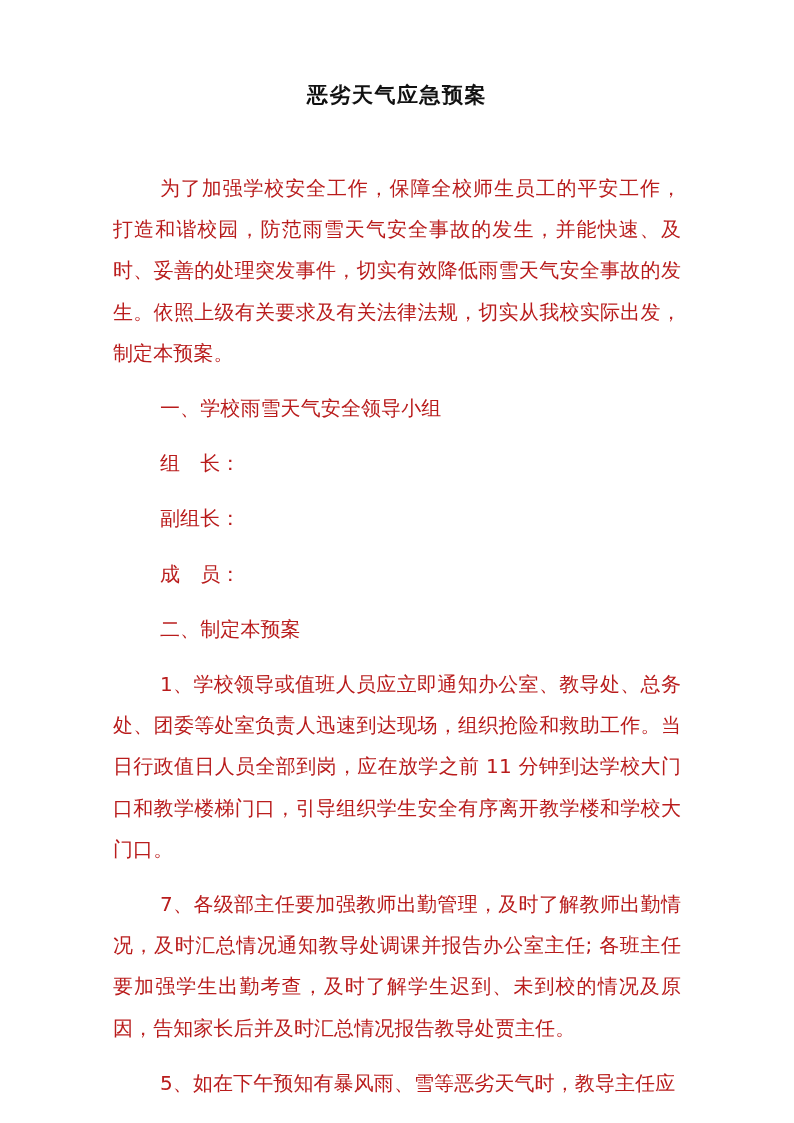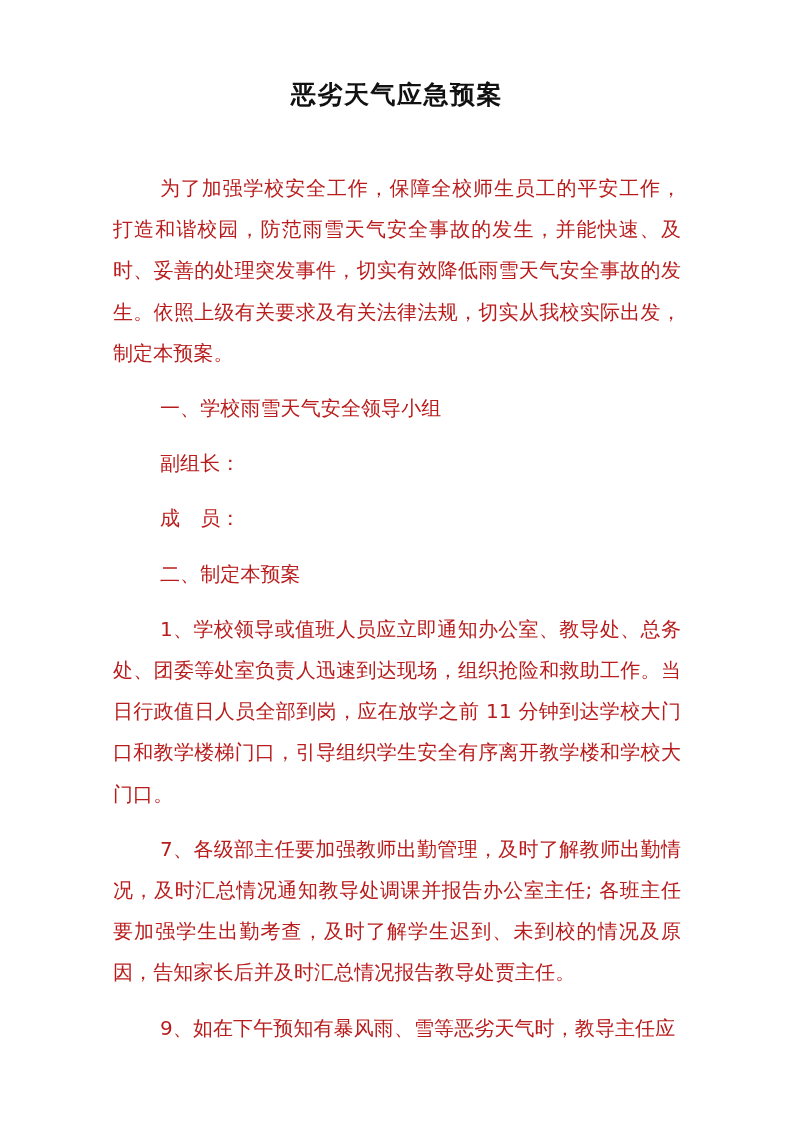--- a/index.html
+++ b/index.html
@@ -22,21 +22,21 @@
   }
 
   .doc-body {
     position: absolute;
     left: 113px;
     top: 78px;
     width: 568px;
   }
 
   .doc-title {
-    font-size: 25px;
+    font-size: 21px;
     font-weight: bold;
     text-align: center;
     letter-spacing: 1.5px;
     line-height: 34px;
     margin: 0 0 0 0;
     padding: 0;
     color: #111111;
   }
 
   .title-gap {
@@ -70,21 +70,22 @@
 </head>
 <body>
 
 <div class="page">
   <div class="doc-body">
     <h1 class="doc-title">恶劣天气应急预案</h1>
     <div class="title-gap"></div>
     <div id="paragraph-container">
         <p class="para indent">为了加强学校安全工作，保障全校师生员工的平安工作，打造和谐校园，防范雨雪天气安全事故的发生，并能快速、及时、妥善的处理突发事件，切实有效降低雨雪天气安全事故的发生。依照上级有关要求及有关法律法规，切实从我校实际出发，制定本预案。</p>
         <p class="para indent">一、学校雨雪天气安全领导小组</p>
+        <p class="para label">组　长：</p>
         <p class="para label">副组长：</p>
         <p class="para label">成　员：</p>
         <p class="para indent">二、制定本预案</p>
         <p class="para indent">1、学校领导或值班人员应立即通知办公室、教导处、总务处、团委等处室负责人迅速到达现场，组织抢险和救助工作。当日行政值日人员全部到岗，应在放学之前 11 分钟到达学校大门口和教学楼梯门口，引导组织学生安全有序离开教学楼和学校大门口。</p>
         <p class="para indent">7、各级部主任要加强教师出勤管理，及时了解教师出勤情况，及时汇总情况通知教导处调课并报告办公室主任; 各班主任要加强学生出勤考查，及时了解学生迟到、未到校的情况及原因，告知家长后并及时汇总情况报告教导处贾主任。</p>
-        <p class="para indent">9、如在下午预知有暴风雨、雪等恶劣天气时，教导主任应</p>
+        <p class="para indent">5、如在下午预知有暴风雨、雪等恶劣天气时，教导主任应</p>
       </div>
   </div>
 </div>
 
 </body></html>

